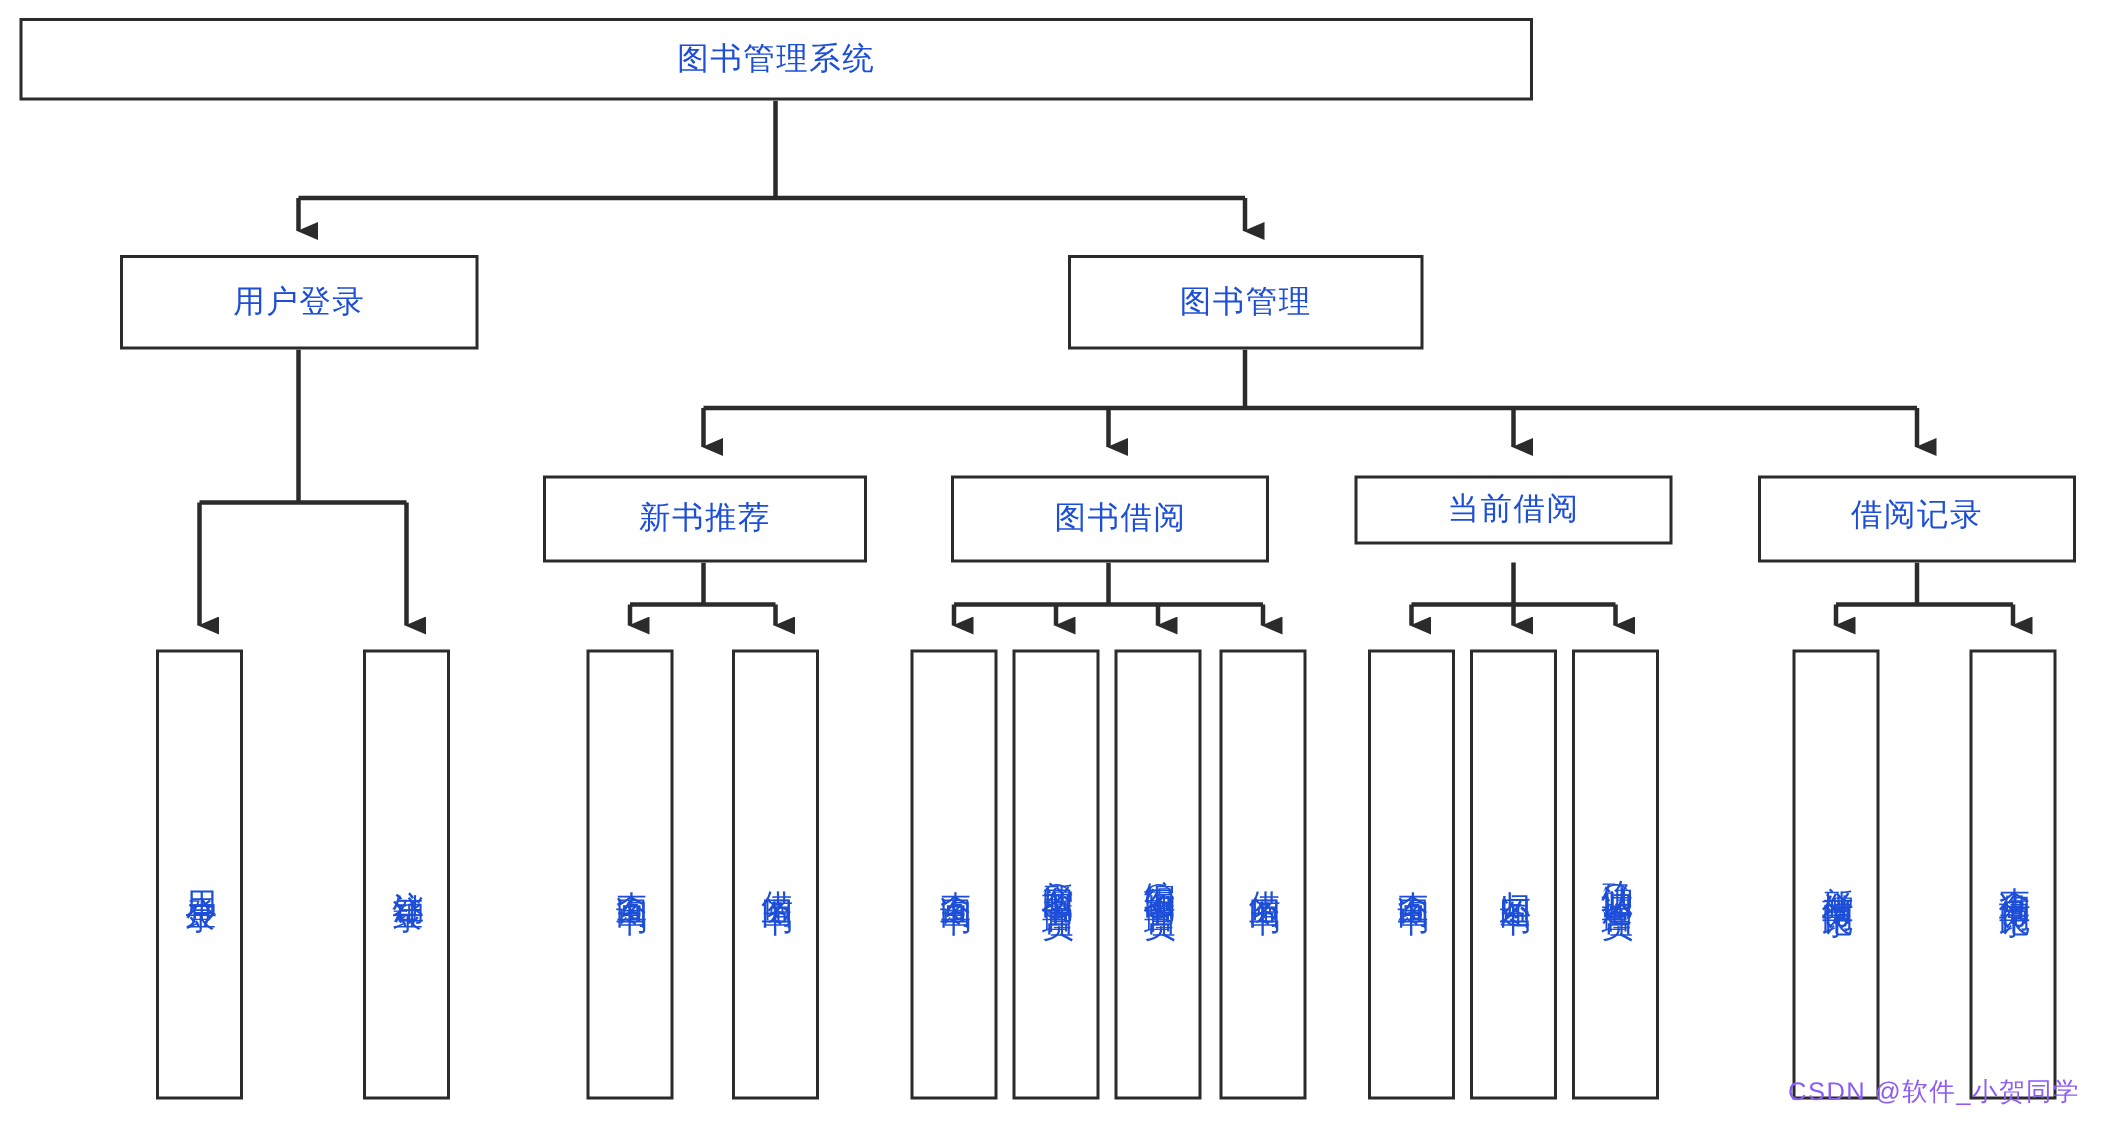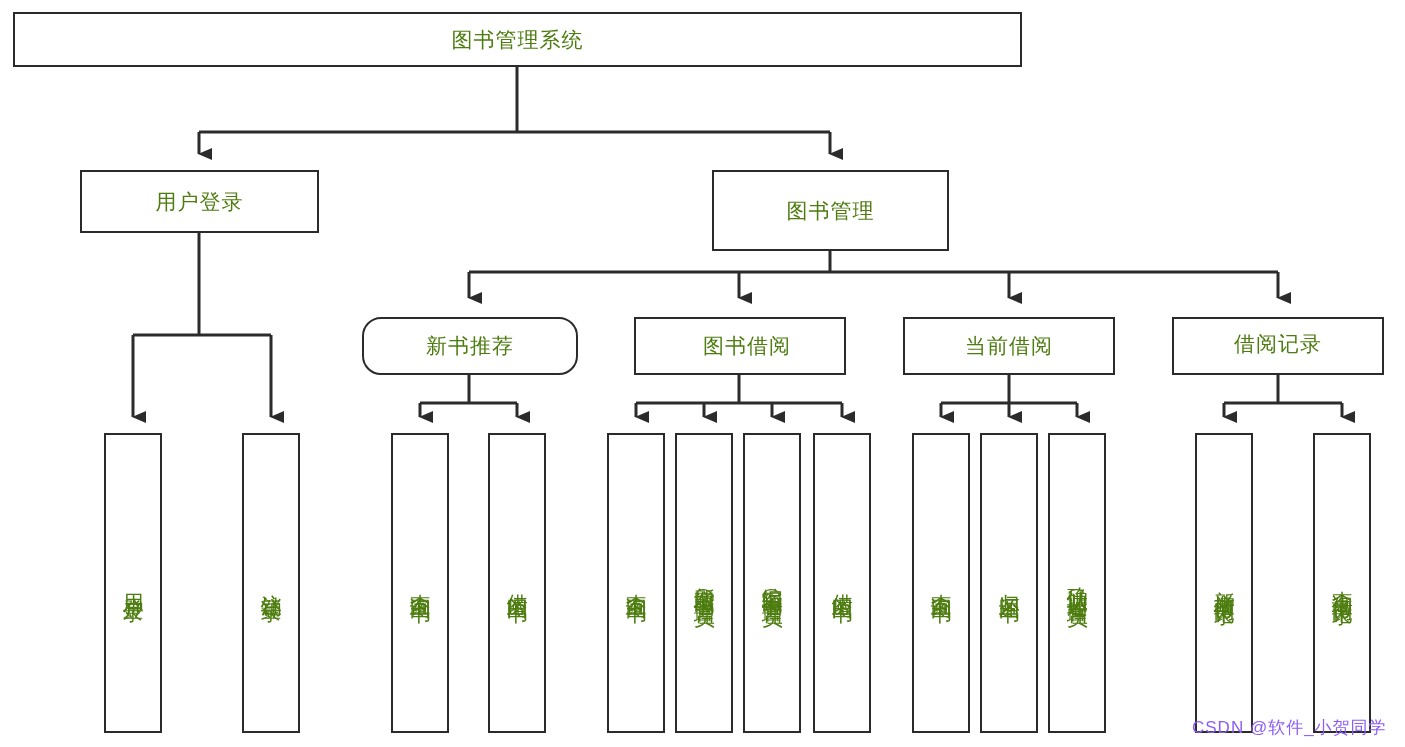--- a/index.html
+++ b/index.html
@@ -27,21 +27,21 @@
   }
   
   .node {
     position: absolute;
     box-sizing: border-box;
     border: 2px solid #2b2b2b;
     background: #ffffff;
     display: flex;
     align-items: center;
     justify-content: center;
-    color: #4d7c0f;
+    color: #1d4ed8;
     z-index: 2;
   }
   .node.horiz {
     font-size: 21px;
     line-height: 1.1;
     letter-spacing: 1px;
   }
   .node.vert {
     writing-mode: vertical-rl;
     text-orientation: upright;
@@ -124,33 +124,33 @@
   </svg>
 
   <div class="node horiz" style="left:13px; top:12px; width:1009px; height:55px;">
     <span class="label">图书管理系统</span>
   </div>
 
   <div class="node horiz" style="left:80px; top:170px; width:239px; height:63px;">
     <span class="label">用户登录</span>
   </div>
 
-  <div class="node horiz" style="left:712px; top:170px; width:237px; height:81px;">
+  <div class="node horiz" style="left:712px; top:170px; width:237px; height:63px;">
     <span class="label">图书管理</span>
   </div>
 
-  <div class="node horiz" style="left:362px; top:317px; width:216px; height:58px;border-radius:19px;">
+  <div class="node horiz" style="left:362px; top:317px; width:216px; height:58px;">
     <span class="label">新书推荐</span>
   </div>
 
   <div class="node horiz" style="left:634px; top:317px; width:212px; height:58px;padding-left:14px;">
     <span class="label">图书借阅</span>
   </div>
 
-  <div class="node horiz" style="left:903px; top:317px; width:212px; height:58px;">
+  <div class="node horiz" style="left:903px; top:317px; width:212px; height:46px;">
     <span class="label">当前借阅</span>
   </div>
 
   <div class="node horiz" style="left:1172px; top:317px; width:212px; height:58px;font-family:Liberation Mono, monospace;">
     <span class="label">借阅记录</span>
   </div>
 
   <div class="node vert" style="left:104px; top:433px; width:58px; height:300px;">
     <span class="label">用户登录</span>
   </div>

